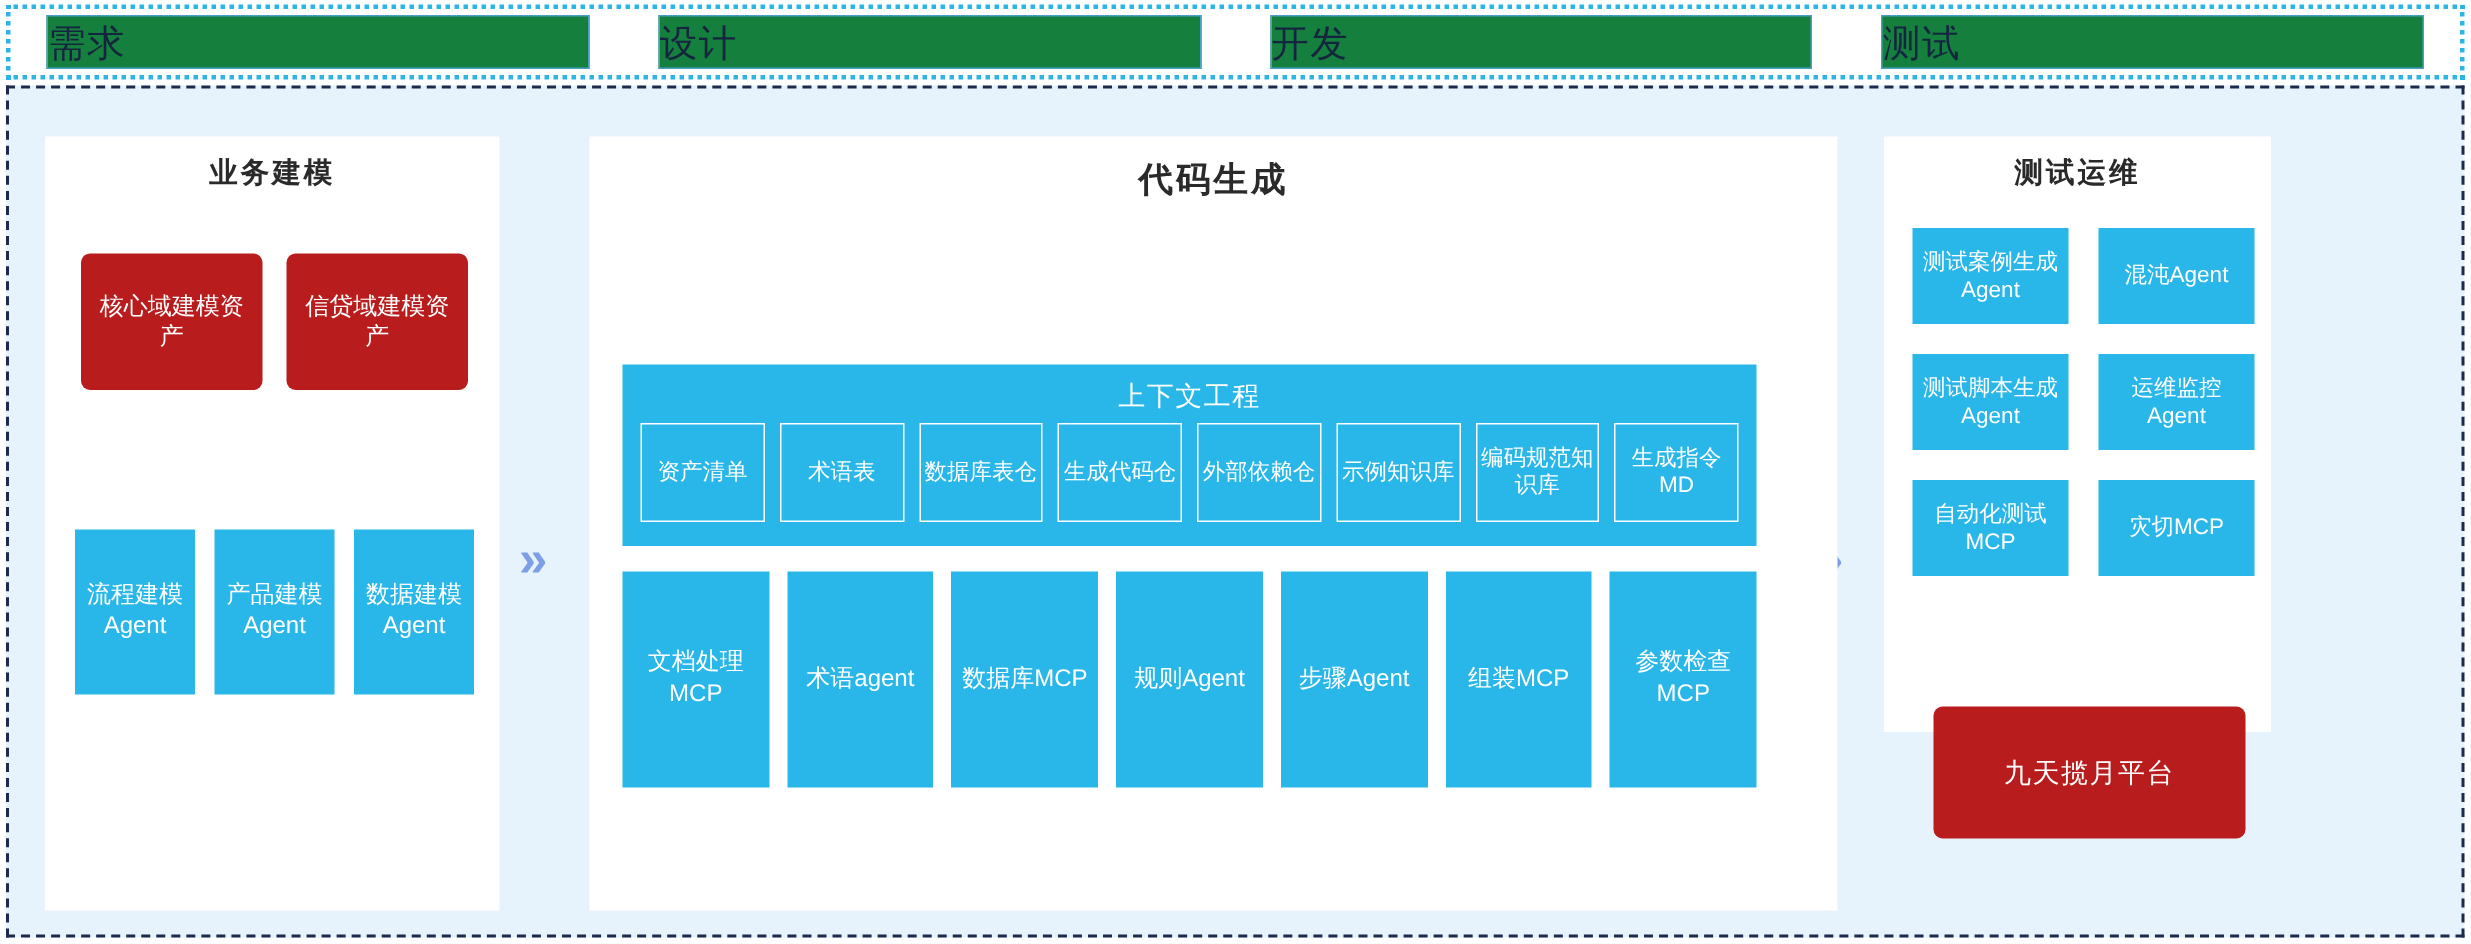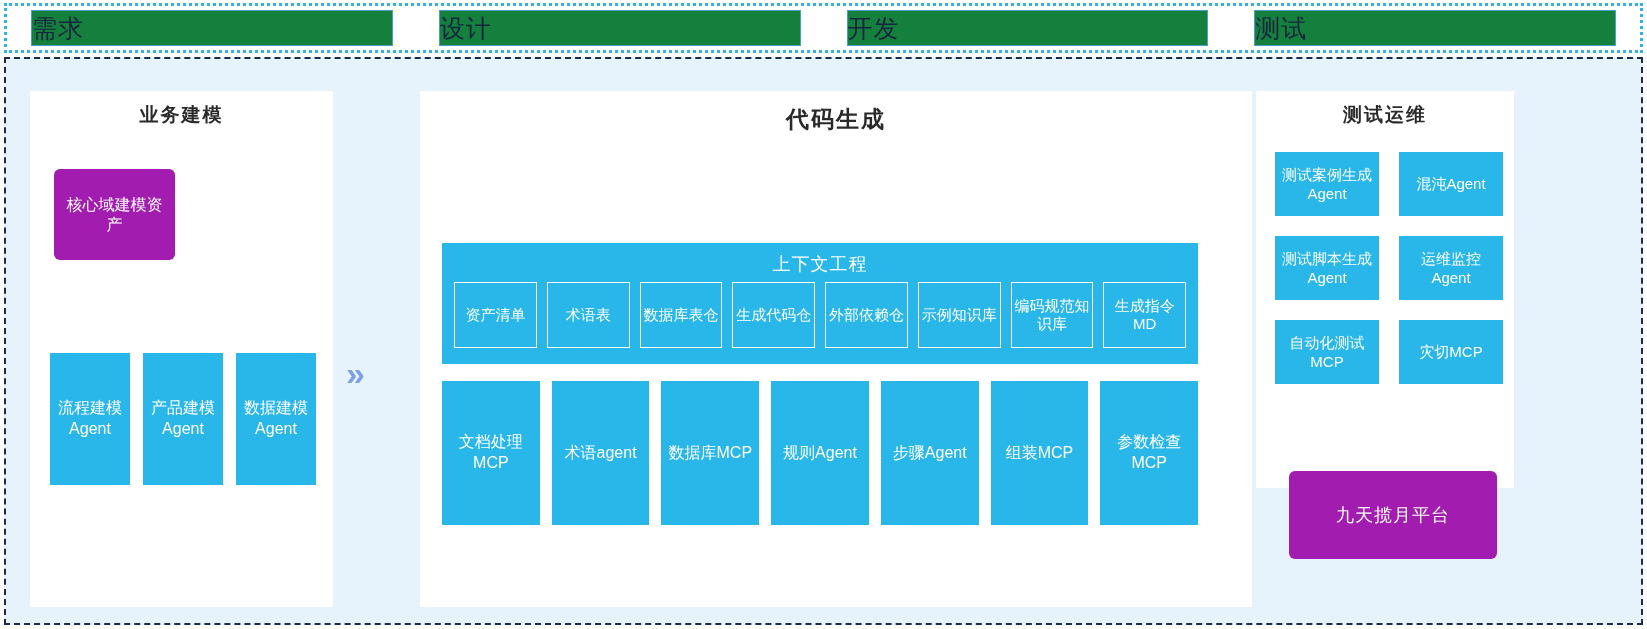--- a/index.html
+++ b/index.html
@@ -62,21 +62,21 @@
     background: #ffffff;
   }
   .panel-title {
     text-align: center;
     color: #2a2a2a;
     font-weight: bold;
     letter-spacing: 2px;
   }
 
   #panel-left   { left: 24px;  top: 32px; width: 303px; height: 516px; }
-  #panel-center { left: 387px; top: 32px; width: 832px; height: 516px; margin-left: 27px; }
+  #panel-center { left: 387px; top: 32px; width: 832px; height: 516px; }
   #panel-right  { left: 1250px;top: 32px; width: 258px; height: 397px; }
 
   #panel-left .panel-title,
   #panel-right .panel-title { font-size: 19px; padding-top: 11px; }
   #panel-center .panel-title { font-size: 23px; padding-top: 13px; }
 
   
   .arrow {
     position: absolute;
     color: #7c9fe8;
@@ -84,21 +84,21 @@
     font-weight: bold;
     line-height: 1;
     letter-spacing: -4px;
     user-select: none;
   }
   #arrow-1 { left: 340px;  top: 297px; }
   #arrow-2 { left: 1204px; top: 297px; }
 
   
   .card-navy {
-    background: #a21caf;
+    background: #b91c1c;
     color: #ffffff;
     border-radius: 6px;
     display: flex;
     align-items: center;
     justify-content: center;
     text-align: center;
     line-height: 1.25;
   }
   .card-cyan {
     background: #29b6e8;
@@ -129,21 +129,21 @@
   .agent-row {
     position: absolute;
     left: 20px;
     top: 262px;
     width: 266px;
     display: flex;
     gap: 13px;
   }
   .agent-row .card-cyan {
     width: 80px;
-    height: 132px;
+    height: 110px;
     font-size: 16px;
   }
 
   
   .ctrl-bar {
     position: absolute;
     left: 22px;
     top: 55px;
     width: 756px;
     height: 84px;
@@ -253,20 +253,23 @@
     <div class="arrow" id="arrow-1">»</div>
     <div class="arrow" id="arrow-2">»</div>
 
     <div class="panel" id="panel-left">
       <div class="panel-title">业务建模</div>
 
       <div class="asset-row">
         <div class="card-navy">
             <span>核心域建模资产</span>
           </div>
+        <div class="card-navy">
+            <span>信贷域建模资产</span>
+          </div>
       </div>
 
       <div class="agent-row">
         <div class="card-cyan">
             <span>流程建模Agent</span>
           </div>
         <div class="card-cyan">
             <span>产品建模Agent</span>
           </div>
         <div class="card-cyan">

